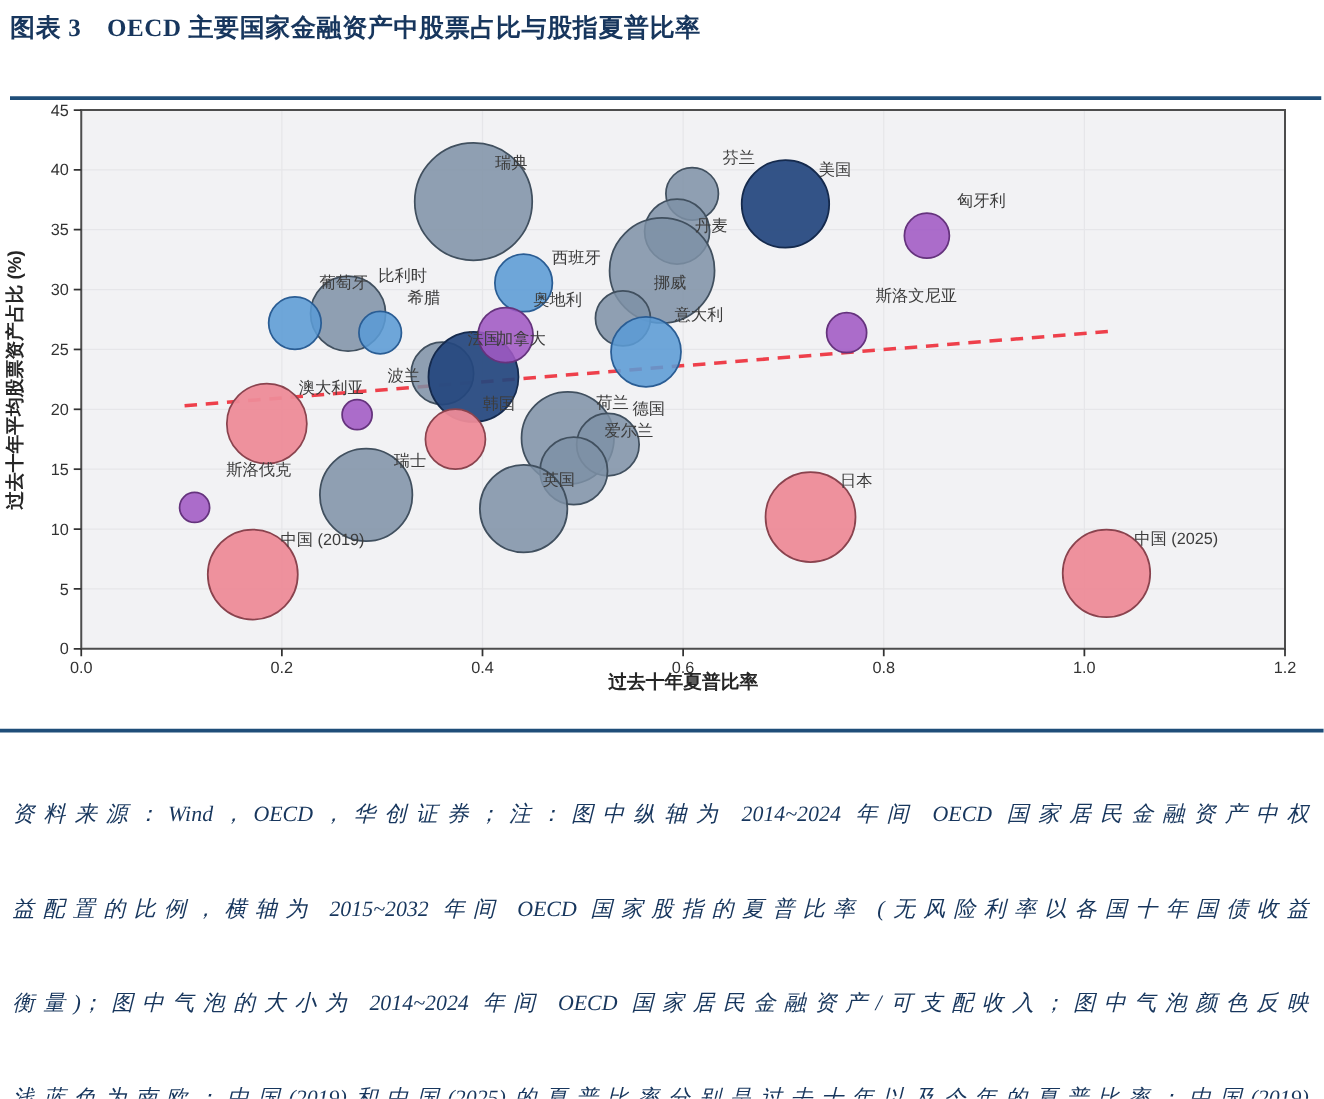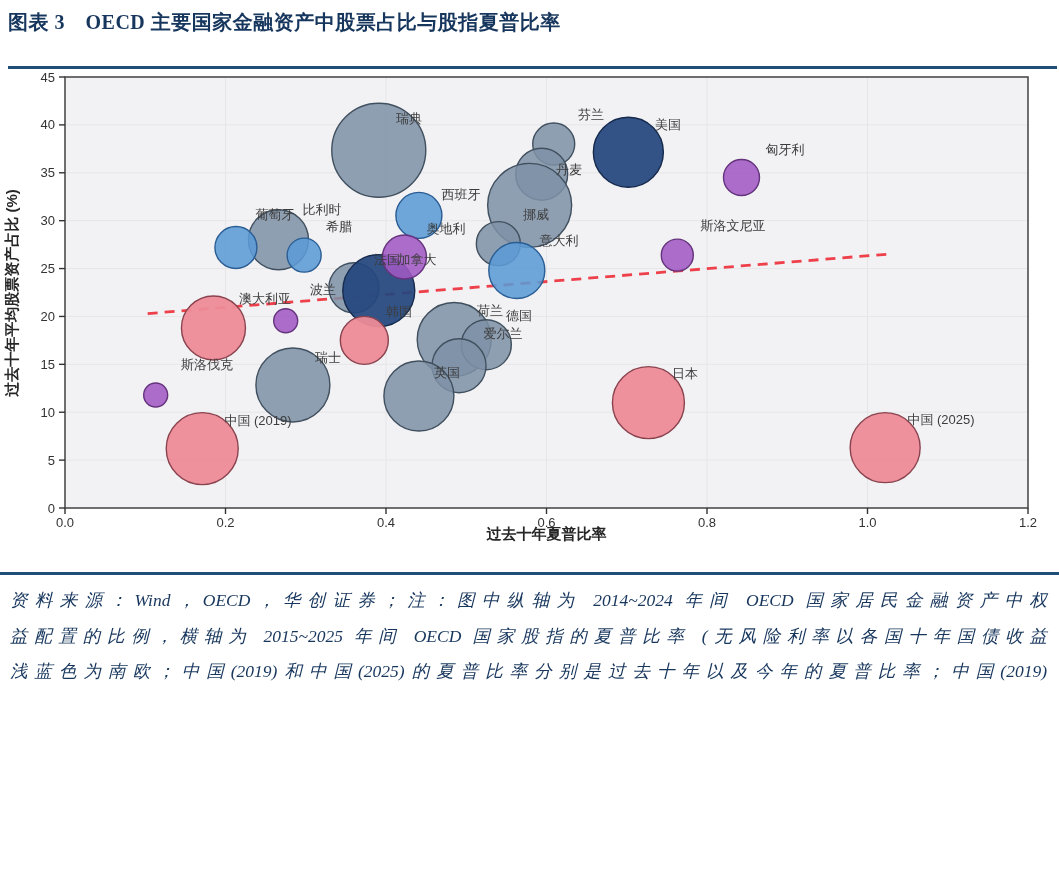--- a/index.html
+++ b/index.html
@@ -1,19 +1,19 @@
 <!DOCTYPE html>
 <html><head>
 <meta charset="utf-8">
 <style>
   html,body{margin:0;padding:0;background:#fff;}
   body{width:1059px;height:879px;overflow:hidden;position:relative;}
   .title{
     height:54px;
-    padding:9px 10px 3px 8px;
+    padding:9px 10px 14px 8px;
     font:bold 20px "Liberation Serif", serif;
     color:#17365d;
     letter-spacing:.5px;
     white-space:nowrap;
   }
   .rule{height:3px;background:#1f4e79;width:100%;}
   .rule.inset{width:1049px;margin-left:8px;}
   svg{display:block;}
   .tick{font:13px "Liberation Sans", sans-serif;fill:#333;}
   .axis-title{font:600 15px "Liberation Sans", sans-serif;fill:#262626;}
@@ -21,20 +21,21 @@
   .notes{
     height:304px;
     padding:8px 12px 0 10px;
     color:#17365d;
     font:italic 17.5px "Liberation Serif", serif;
   }
   .note-line{
     line-height:35.6px;
     white-space:nowrap;
     text-align:justify;
+    margin-top:40px;
   }
   .note-line.j{text-align-last:justify;}
 </style>
 </head>
 <body>
 
 <div class="title">图表 3　OECD 主要国家金融资产中股票占比与股指夏普比率</div>
 <div class="rule inset"></div>
 
 <svg width="1059" height="503" viewBox="0 66 1059 503" xmlns="http://www.w3.org/2000/svg">
@@ -144,15 +145,16 @@
     <text x="447" y="374" text-anchor="middle" class="country">英国</text>
     <text x="258" y="422" text-anchor="middle" class="country">中国 (2019)</text>
     <text x="685" y="375" text-anchor="middle" class="country">日本</text>
     <text x="941" y="421" text-anchor="middle" class="country">中国 (2025)</text>
   </svg>
 
 <div class="rule"></div>
 
 <div class="notes">
   <div class="note-line j">资料来源：Wind，OECD，华创证券；注：图中纵轴为 2014~2024 年间 OECD 国家居民金融资产中权</div>
-  <div class="note-line j">益配置的比例，横轴为 2015~2025 年间 OECD 国家股指的夏普比率 (无风险利率以各国十年国债收益</div>
+  <div class="note-line j">益配置的比例，横轴为 2015~2032 年间 OECD 国家股指的夏普比率 (无风险利率以各国十年国债收益</div>
+  <div class="note-line j">衡量)；图中气泡的大小为 2014~2024 年间 OECD 国家居民金融资产/可支配收入；图中气泡颜色反映</div>
   <div class="note-line j">浅蓝色为南欧；中国(2019)和中国(2025)的夏普比率分别是过去十年以及今年的夏普比率；中国(2019)</div>
 </div>
 
 </body></html>

